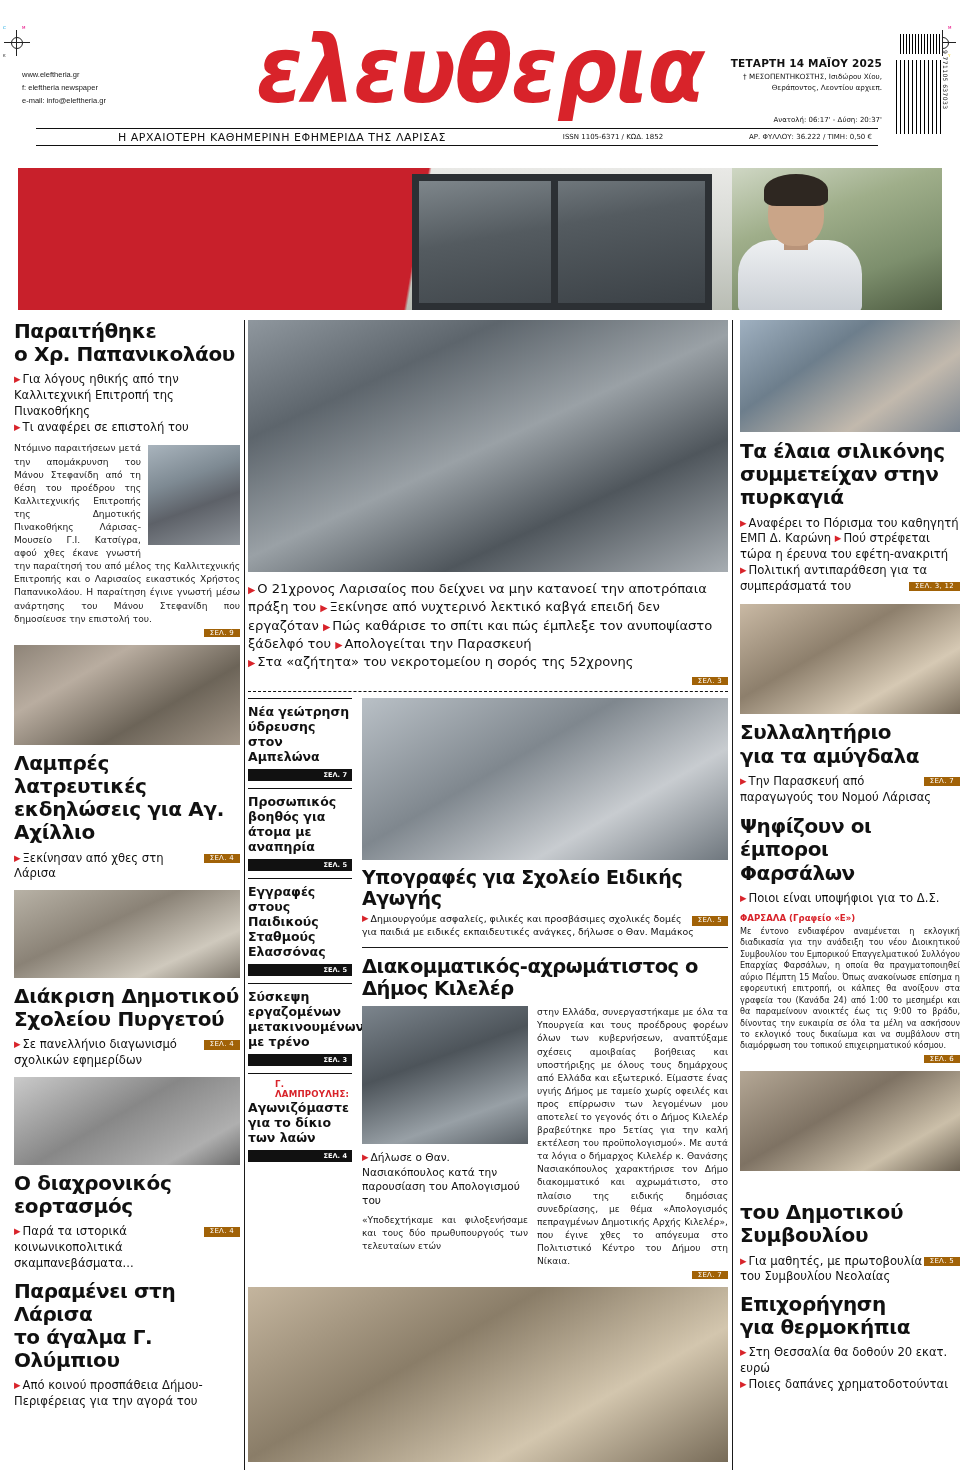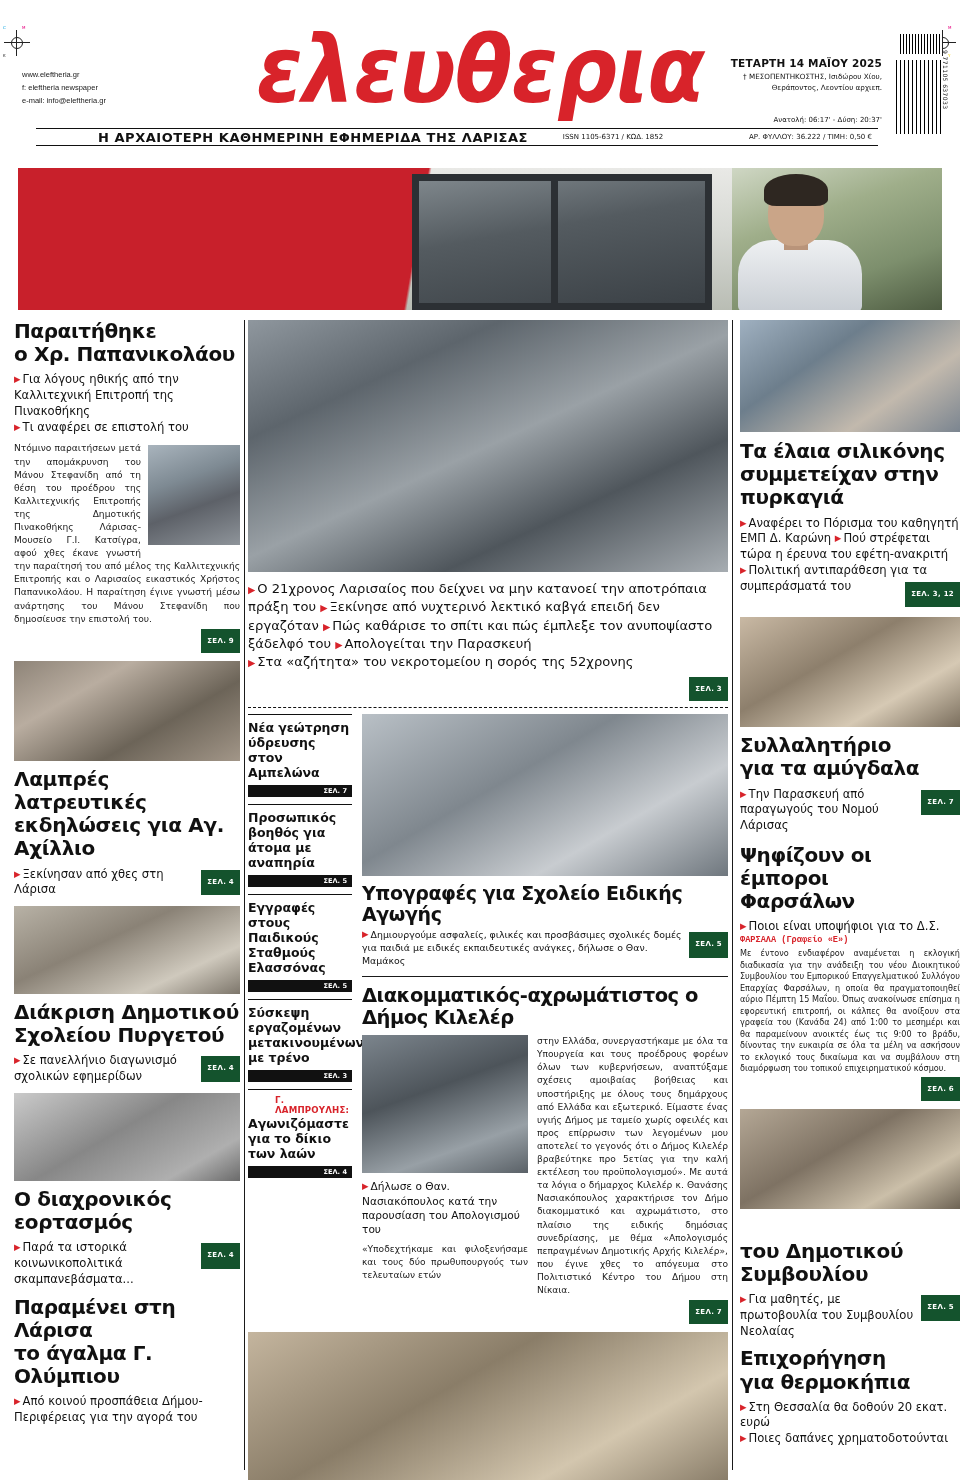--- a/index.html
+++ b/index.html
@@ -57,21 +57,21 @@
     background: repeating-linear-gradient(90deg,#000 0 1.5px,#fff 1.5px 4px); }
   .bc-num { position: absolute; right: -1px; top: 16px; font-size: 6px;
     writing-mode: vertical-rl; letter-spacing: .4px; color:#111; }
 
   .tagline-rule {
     position: absolute; left: 36px; right: 82px; top: 128px;
     border-top: 1.6px solid #111; border-bottom: 1.6px solid #111;
     height: 18px; display: flex; align-items: center;
   }
   .tagline {
-    flex: 1; text-align: right; font-size: 13px; font-weight: 700;
+    flex: 1; text-align: center; font-size: 11px; font-weight: 400;
     letter-spacing: .55px; color: #111;
   }
   .issn { font-size: 7px; color: #111; width: 170px; text-align: center; }
   .issue { font-size: 7px; color: #111; width: 180px; text-align: right; padding-right: 6px; }
 
   
   .ad {
     position: absolute; left: 18px; top: 168px; width: 924px; height: 142px;
     background: #c8202b; overflow: hidden;
   }
@@ -114,22 +114,22 @@
   h1.hl { font-family:"DejaVu Sans", sans-serif; font-weight:700; color:#111; }
   .hl-xl { font-size: 20px; line-height: 1.16; letter-spacing:-.4px; }
   .hl-lg { font-size: 20px; line-height: 1.16; letter-spacing:-.3px; }
 
   .bullets { margin-top: 6px; font-size: 11.6px; line-height: 1.36; color:#111; }
   .bullets .b::before {
     content:"\25B6"; color:#d8232a; font-size: 8.5px; margin-right:2px; vertical-align: 1px;
   }
   .body-txt { font-size: 9.1px; line-height: 1.44; color:#1a1a1a; text-align: justify; }
   .sel {
-    display:inline-block; background:#14532d; color:#fff; font-size:7px; font-weight:700;
-    padding: 8px 6px; letter-spacing:.3px; float:right; margin-top:3px;
+    display:inline-block; background:#a16207; color:#fff; font-size:7px; font-weight:400;
+    padding: 0 6px; letter-spacing:.3px; float:right; margin-top:3px;
   }
   .clearfix::after { content:""; display:block; clear:both; }
   .rule { border-top: 1px solid #1a1a1a; margin: 8px 0; }
 
   .ph { background: #bfbfbf; position: relative; overflow:hidden; }
   .ph::after {
     content:""; position:absolute; inset:0;
     background: linear-gradient(135deg,#9aa0a6 0%, #c3c7c9 38%, #8d9296 62%, #b5b9bb 100%);
   }
 
@@ -480,21 +480,21 @@
       </div>
 
       <div style="margin-top:10px;">
         <h1 class="hl hl-xl">
           <span>Ψηφίζουν οι έμποροι</span><br>
           <span>Φαρσάλων</span>
         </h1>
         <div class="bullets">
           <div class="b">Ποιοι είναι υποψήφιοι για το Δ.Σ.</div>
         </div>
-        <div class="kicker-red" style="font-family:Liberation Mono, monospace;">ΦΑΡΣΑΛΑ (Γραφείο «Ε»)</div>
+        <div class="kicker-red" style="margin-top:6px;">ΦΑΡΣΑΛΑ (Γραφείο «Ε»)</div>
         <div class="farsala-note" style="margin-top:3px;">Με έντονο ενδιαφέρον αναμένεται η εκλογική διαδικασία για την ανάδειξη του νέου Διοικητικού Συμβουλίου του Εμπορικού Επαγγελματικού Συλλόγου Επαρχίας Φαρσάλων, η οποία θα πραγματοποιηθεί αύριο Πέμπτη 15 Μαΐου. Όπως ανακοίνωσε επίσημα η εφορευτική επιτροπή, οι κάλπες θα ανοίξουν στα γραφεία του (Κανάδα 24) από 1:00 το μεσημέρι και θα παραμείνουν ανοικτές έως τις 9:00 το βράδυ, δίνοντας την ευκαιρία σε όλα τα μέλη να ασκήσουν το εκλογικό τους δικαίωμα και να συμβάλουν στη διαμόρφωση του τοπικού επιχειρηματικού κόσμου.</div>
         <div class="clearfix">
           <span class="sel">ΣΕΛ. 6</span>
         </div>
       </div>
 
       <div class="ph p-council" style="width:100%;height:100px;margin-top:8px;"></div>
 
       <div style="margin-top:7px;">
         <h1 class="hl hl-lg">

